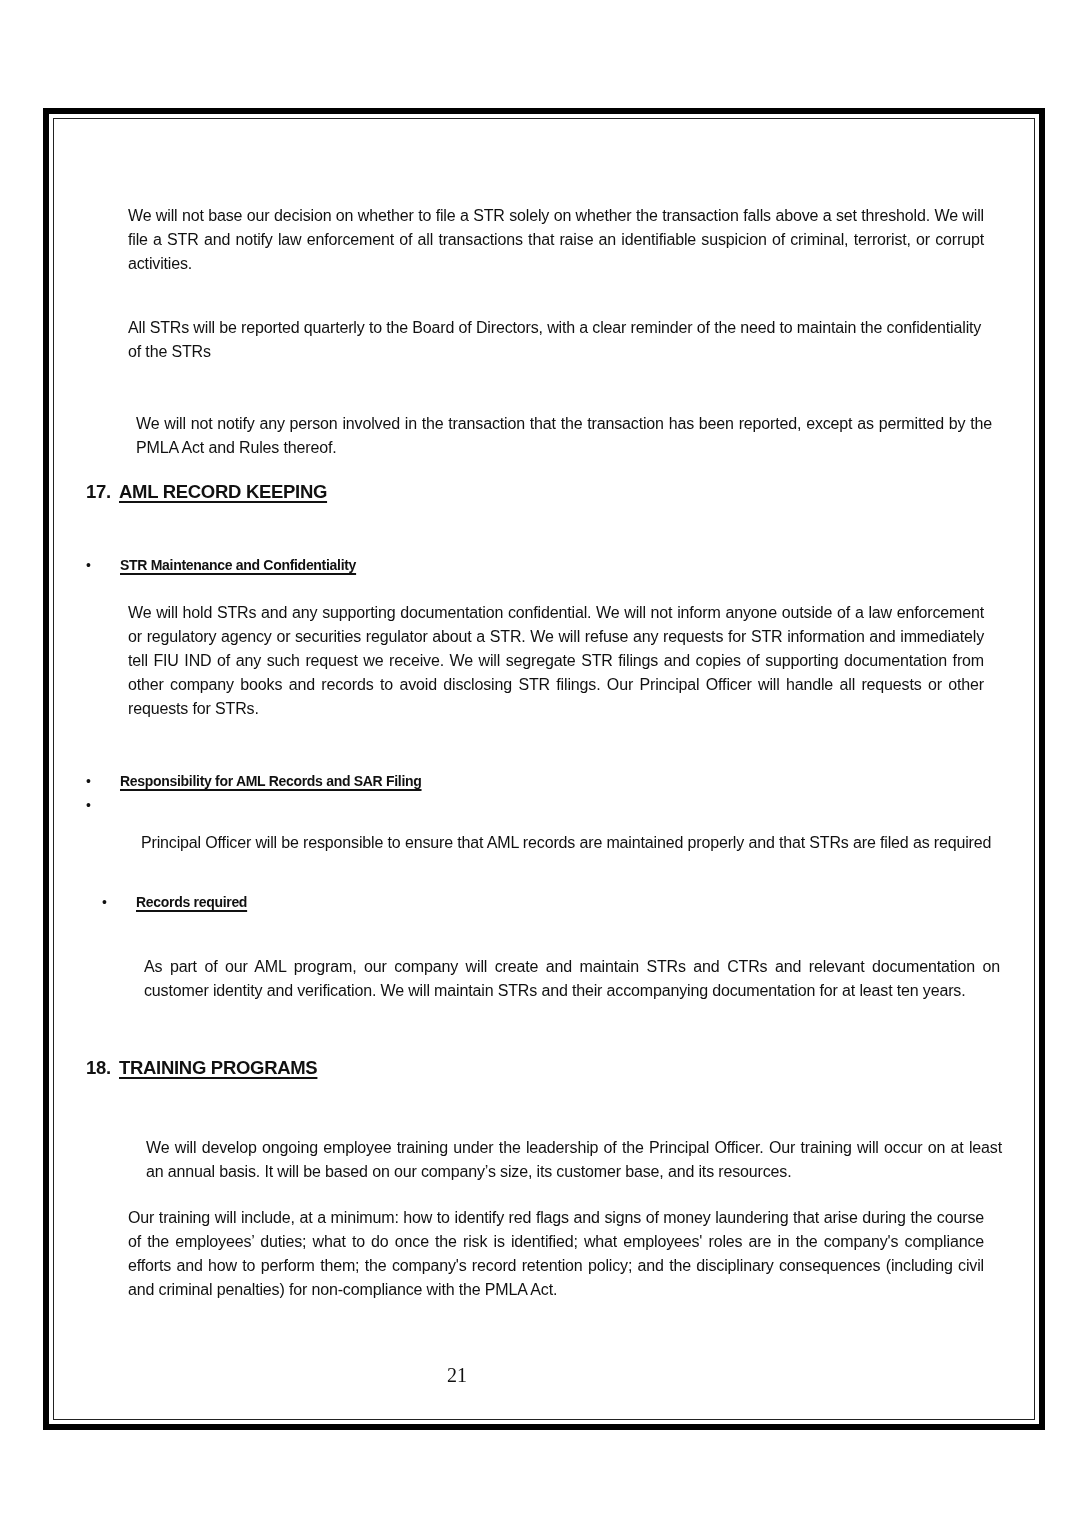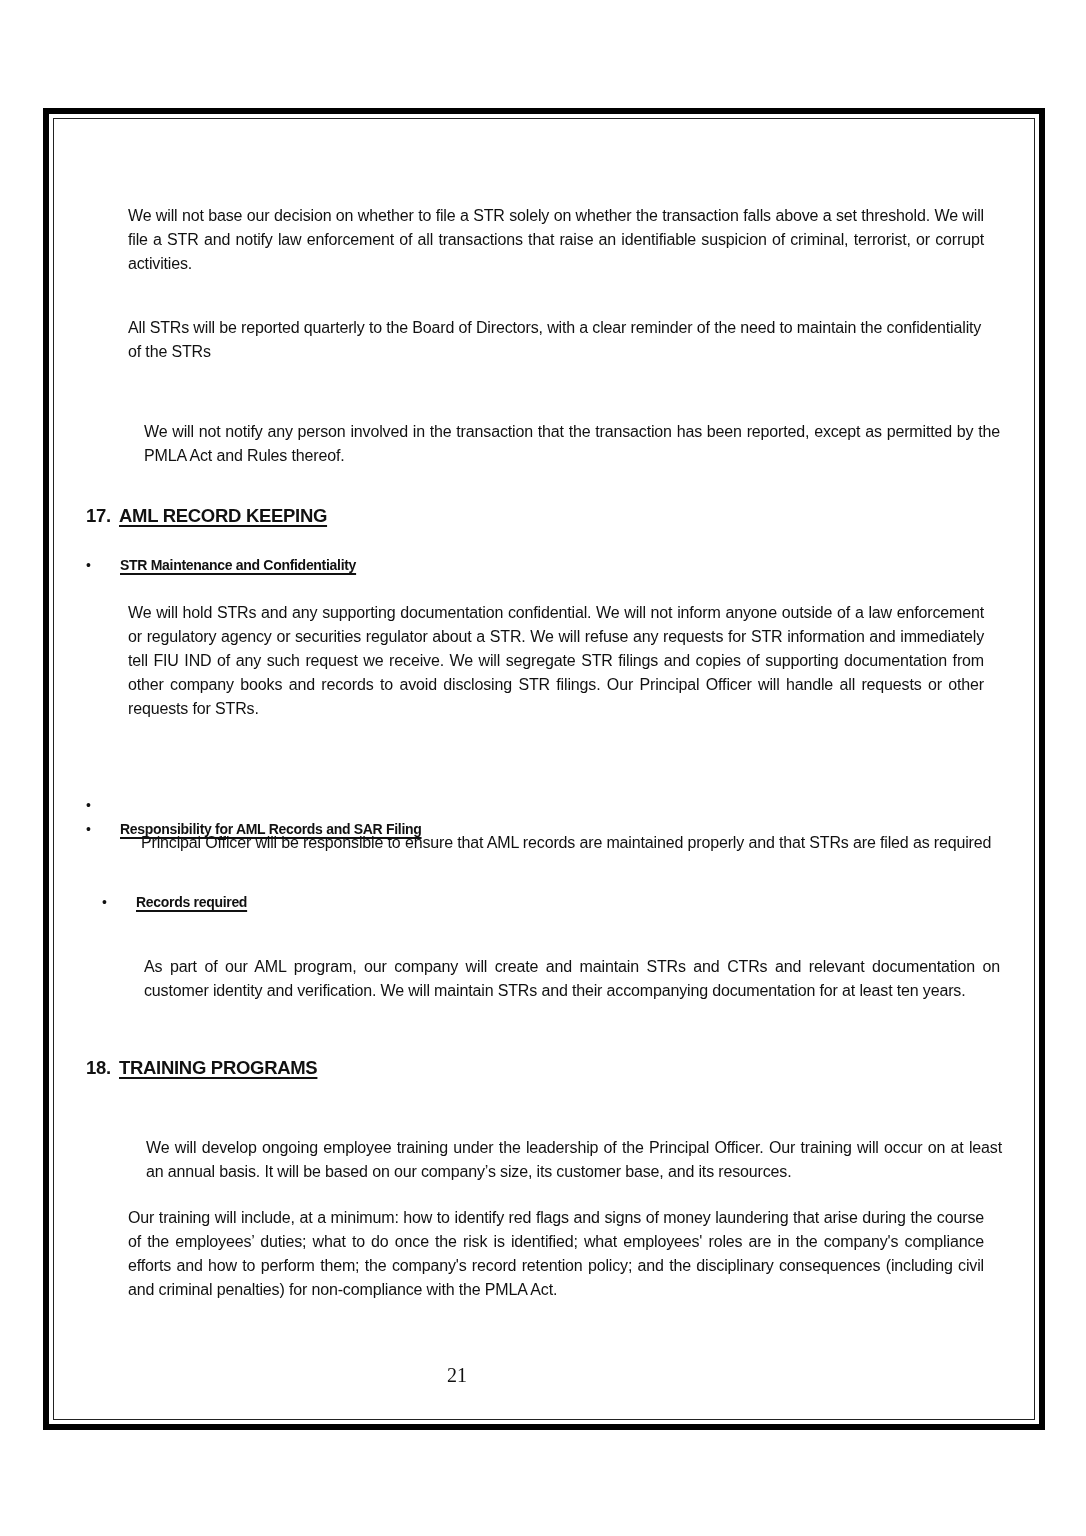--- a/index.html
+++ b/index.html
@@ -26,32 +26,32 @@
 <body>
 
 <div class="frame-outer">
   <div class="frame-inner"></div>
 </div>
 
 <div class="content">
 
   <p class="para" style="top:204px;margin:0;">We will not base our decision on whether to file a STR solely on whether the transaction falls above a set threshold. We will file a STR and notify law enforcement of all transactions that raise an identifiable suspicion of criminal, terrorist, or corrupt activities.</p>
   <p class="para left" style="top:316px;margin:0;">All STRs will be reported quarterly to the Board of Directors, with a clear reminder of the need to maintain the confidentiality of the STRs</p>
-  <p class="para" style="top:404px;margin:16px;">We will not notify any person involved in the transaction that the transaction has been reported, except as permitted by the PMLA Act and Rules thereof.</p>
+  <p class="para" style="top:404px;margin:8px;">We will not notify any person involved in the transaction that the transaction has been reported, except as permitted by the PMLA Act and Rules thereof.</p>
 
-  <div class="heading" style="top:504px;">
+  <div class="heading" style="top:480px;">
     <span class="num">17.</span><span class="title">AML RECORD KEEPING</span>
   </div>
 
   <div class="bullet-item" style="top:553px;">
     <span class="bullet">•</span><span class="bullet-label">STR Maintenance and Confidentiality</span>
   </div>
   <p class="para" style="top:601px;margin:0;">We will hold STRs and any supporting documentation confidential. We will not inform anyone outside of a law enforcement or regulatory agency or securities regulator about a STR. We will refuse any requests for STR information and immediately tell FIU IND of any such request we receive. We will segregate STR filings and copies of supporting documentation from other company books and records to avoid disclosing STR filings. Our Principal Officer will handle all requests or other requests for STRs.</p>
 
-  <div class="bullet-item" style="top:769px;margin-top:48px;">
+  <div class="bullet-item" style="top:769px;">
     <span class="bullet">•</span><span class="bullet-label">Responsibility for AML Records and SAR Filing</span>
   </div>
   <div class="bullet-item" style="top:793px;">
     <span class="bullet">•</span>
   </div>
   <p class="para left" style="top:818px;margin:13px;">Principal Officer will be responsible to ensure that AML records are maintained properly and that STRs are filed as required</p>
 
   <div class="bullet-item" style="top:890px;margin-left:16px;">
     <span class="bullet">•</span><span class="bullet-label">Records required</span>
   </div>

